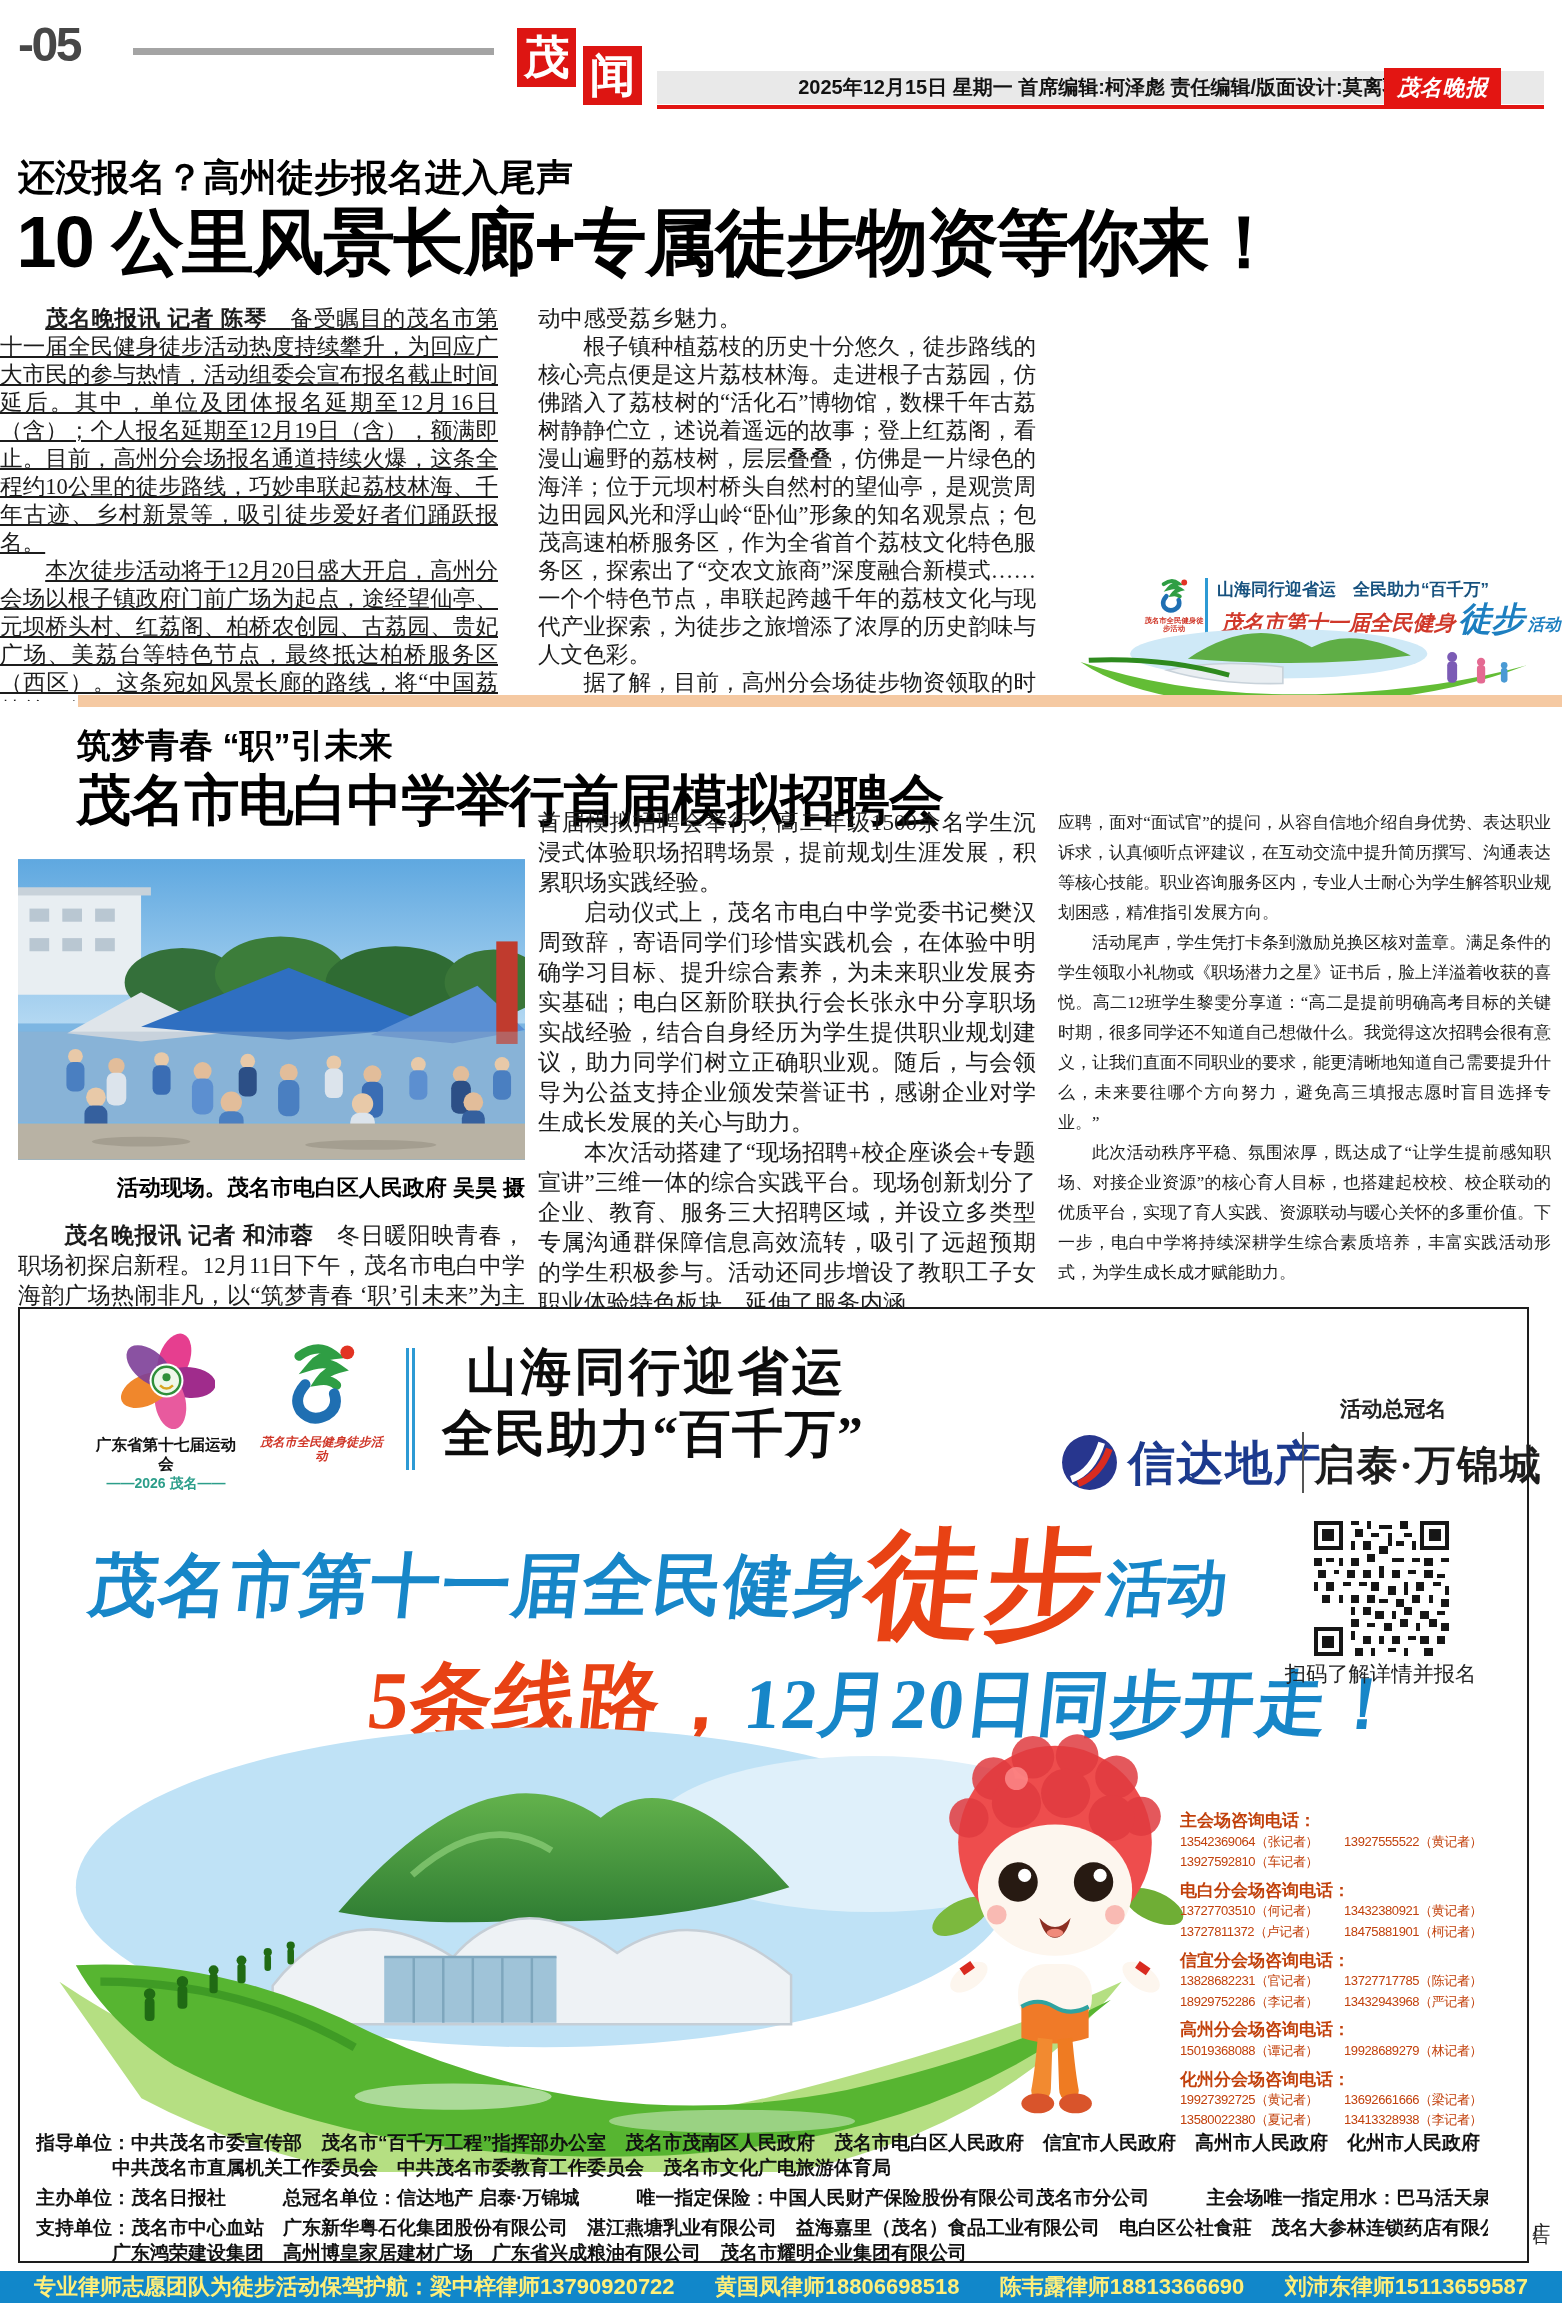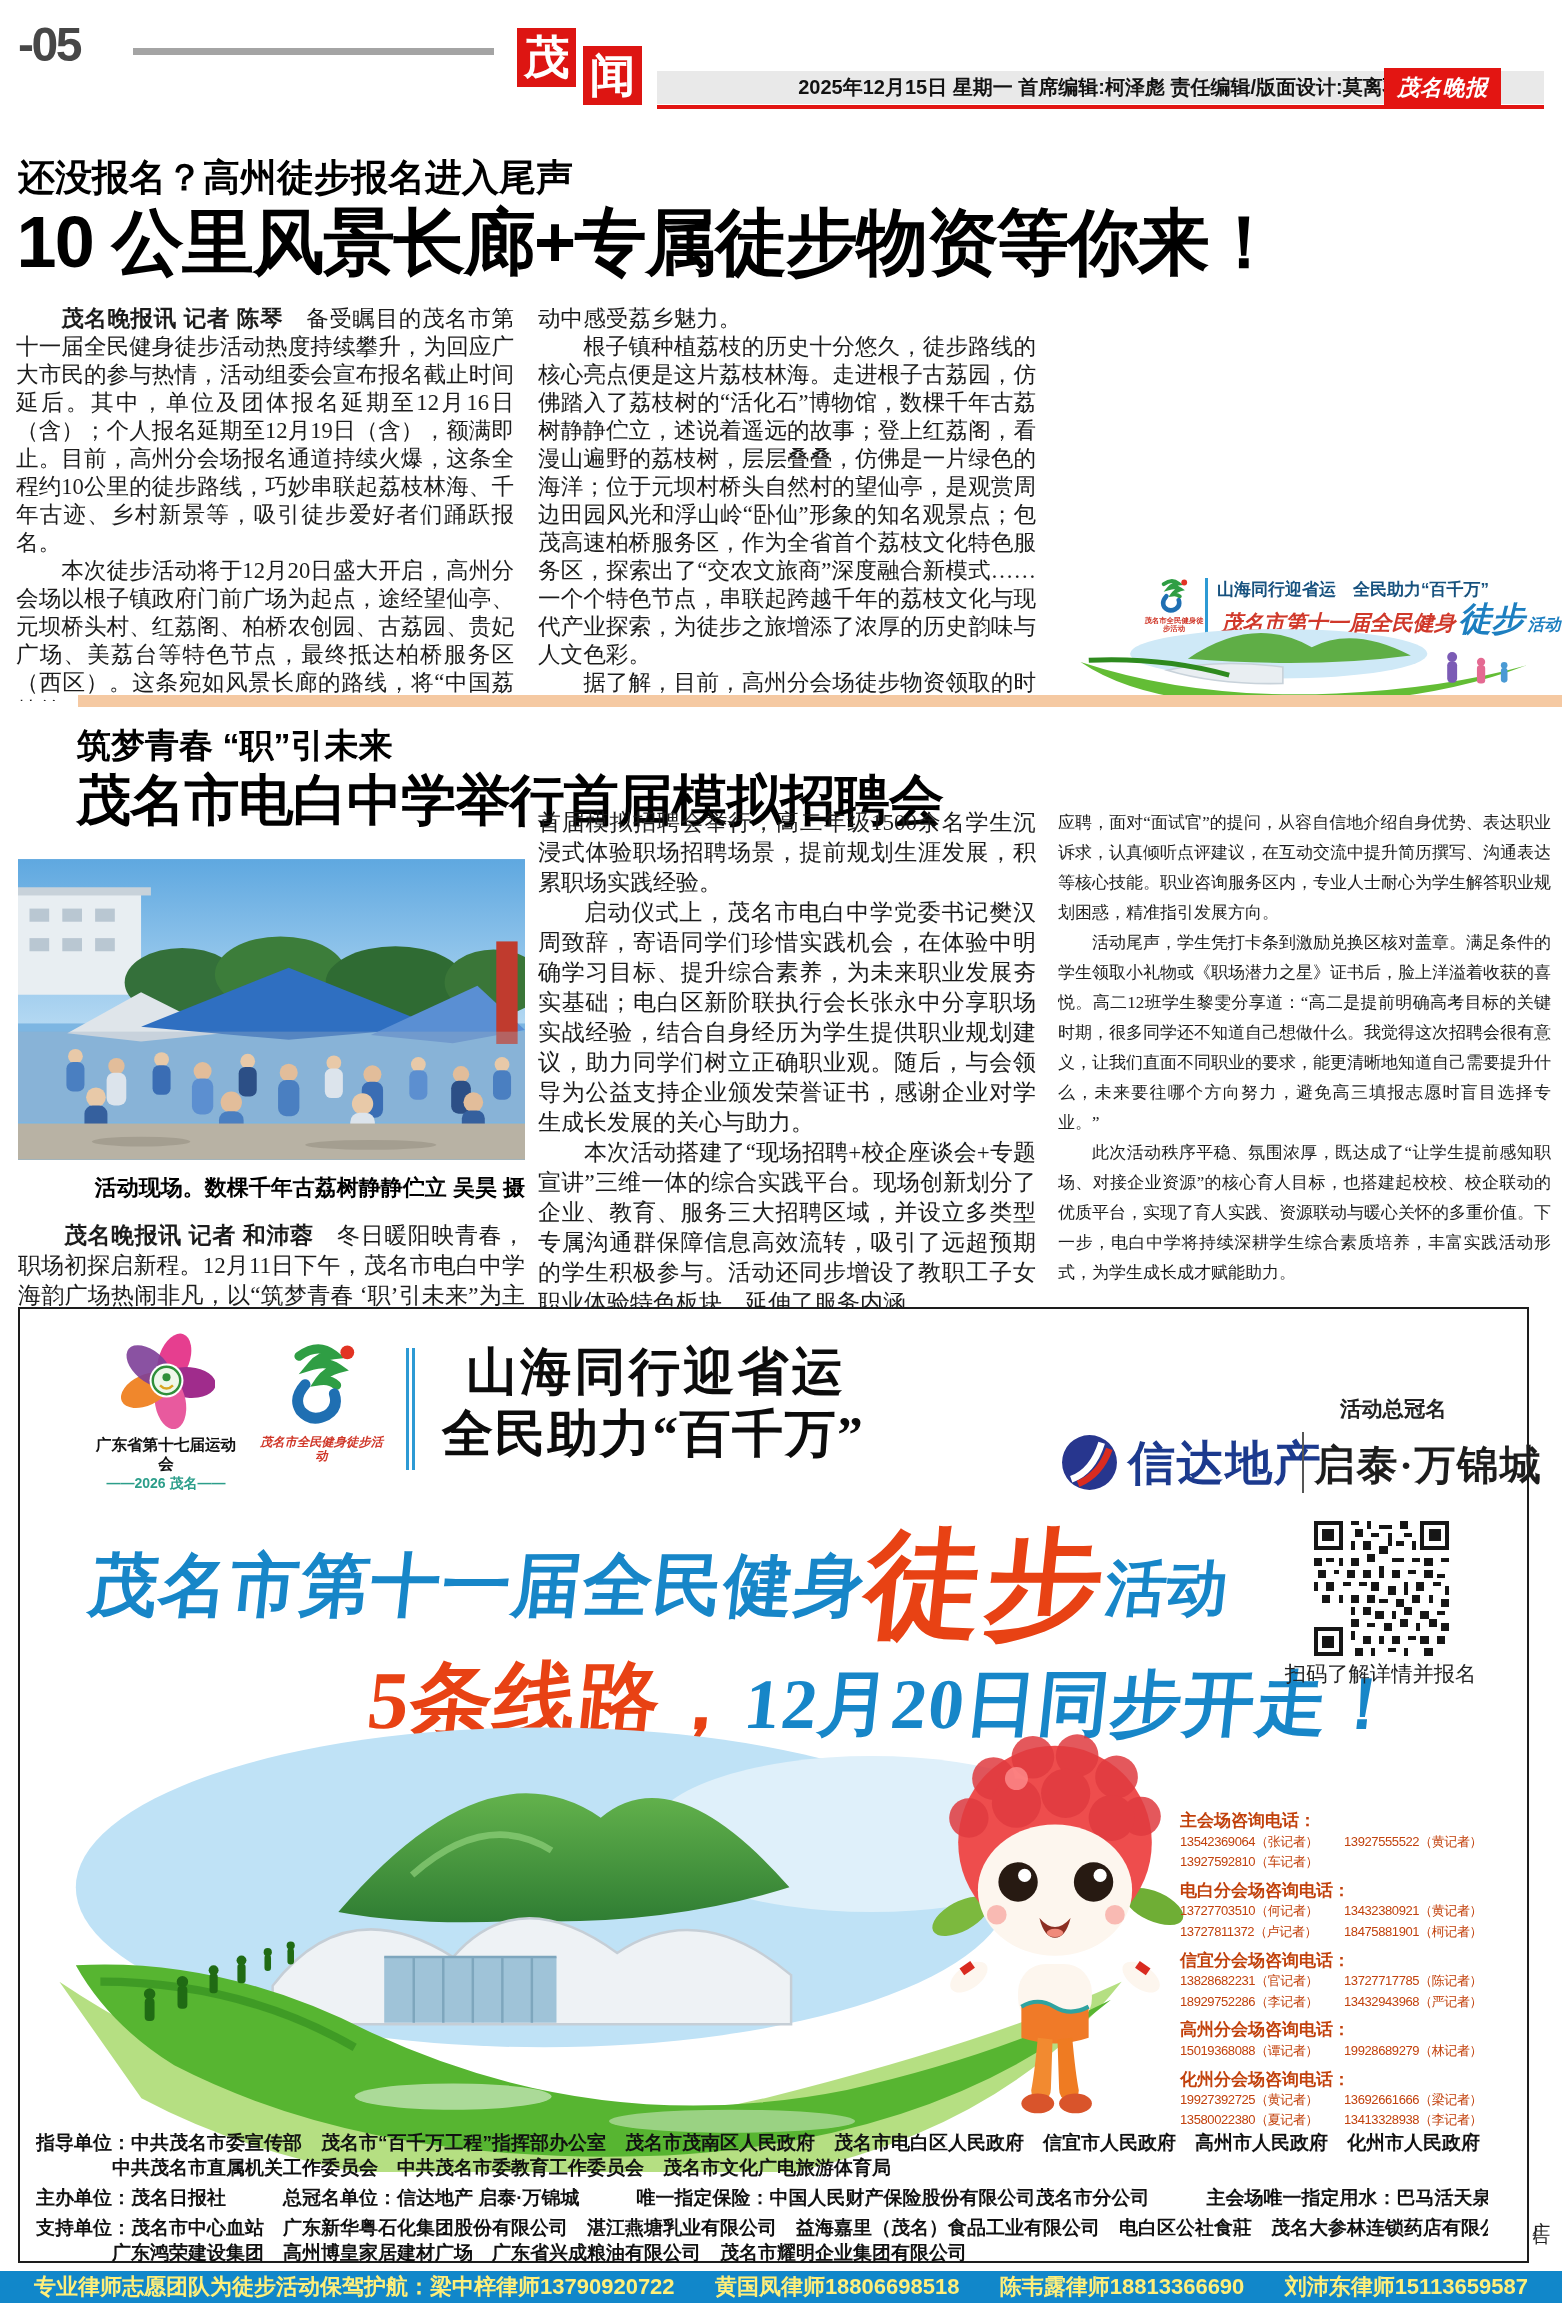--- a/index.html
+++ b/index.html
@@ -21,21 +21,21 @@
             font:700 italic 22px/39px "Liberation Serif",serif;text-align:center;letter-spacing:0.8px;}
 
   
   .a1-kicker{left:18px;top:158px;font:700 37px/1.1 "Liberation Sans","DejaVu Sans",sans-serif;color:#000;}
   .a1-headline{left:16.4px;top:205px;width:1537px;font:900 72px/1.05 "Liberation Sans","DejaVu Sans",sans-serif;
                color:#000;letter-spacing:-1.6px;white-space:nowrap;}
   .bodycol{font-size:22.6px;line-height:28px;text-align:justify;overflow:hidden;}
   .bodycol p{margin:0;}
   .bodycol p.ind{text-indent:2em;}
   .lead{font-family:"Liberation Sans","DejaVu Sans",sans-serif;font-weight:700;}
-  .a1c1{left:16px;top:305px;width:498px;height:396px;}
+  .a1c1{left:0;top:305px;width:498px;height:396px;text-decoration:underline;}
   .a1c2{left:538px;top:305px;width:498px;height:396px;}
   .a1c3{left:1058px;top:305px;width:493px;height:271px;}
 
   
   .promo{left:1058px;top:575px;width:493px;height:123px;}
   .promo-glyph{left:1154px;top:576px;width:39px;height:39px;}
   .promo-glyph-label{left:1143px;top:617px;width:62px;font:700 7.4px/1.1 "Liberation Serif",serif;color:#d0382a;text-align:center;}
   .promo-vline{left:1205px;top:578px;width:2.5px;height:72px;background:#2d9ad4;}
   .promo-slogan{left:1217px;top:580px;font:700 17px/1.2 "Liberation Sans","DejaVu Sans",sans-serif;color:#16517e;}
   .promo-title{left:1221px;top:603px;white-space:nowrap;}
@@ -259,21 +259,21 @@
         <g transform="translate(555,296)">
             <circle r="12" fill="#e2bd9a"></circle>
             <rect x="-14" y="10" width="28" height="48" rx="10" fill="#35609e"></rect>
           </g>
       </g>
       <rect x="0" y="322" width="618" height="44" fill="#b8b2a4"></rect>
       <ellipse cx="150" cy="344" rx="60" ry="6" fill="#a49e90"></ellipse>
       <ellipse cx="430" cy="348" rx="80" ry="6" fill="#a49e90"></ellipse>
     </svg>
   </div>
-  <div class="abs a2caption">活动现场。数棵千年古荔树静静伫立 吴昊 摄</div>
+  <div class="abs a2caption">活动现场。茂名市电白区人民政府 吴昊 摄</div>
 
   <div class="abs bodycol a2c1">
     <p class="ind"><span class="lead">茂名晚报讯 记者 和沛蓉　</span><span>冬日暖阳映青春，职场初探启新程。12月11日下午，茂名市电白中学海韵广场热闹非凡，以“筑梦青春 ‘职’引未来”为主题的</span></p>
   </div>
   <div class="abs bodycol a2c2">
     <p>首届模拟招聘会举行，高二年级1500余名学生沉浸式体验职场招聘场景，提前规划生涯发展，积累职场实践经验。</p>
     <p class="ind">启动仪式上，茂名市电白中学党委书记樊汉周致辞，寄语同学们珍惜实践机会，在体验中明确学习目标、提升综合素养，为未来职业发展夯实基础；电白区新阶联执行会长张永中分享职场实战经验，结合自身经历为学生提供职业规划建议，助力同学们树立正确职业观。随后，与会领导为公益支持企业颁发荣誉证书，感谢企业对学生成长发展的关心与助力。</p>
     <p class="ind">本次活动搭建了“现场招聘+校企座谈会+专题宣讲”三维一体的综合实践平台。现场创新划分了企业、教育、服务三大招聘区域，并设立多类型专属沟通群保障信息高效流转，吸引了远超预期的学生积极参与。活动还同步增设了教职工子女职业体验特色板块，延伸了服务内涵。</p>
     <p class="ind">现场模拟面试环节有序开展，同学们手持个人简历和职场探索打卡条，有序前往各企业岗位展区</p>
   </div>

